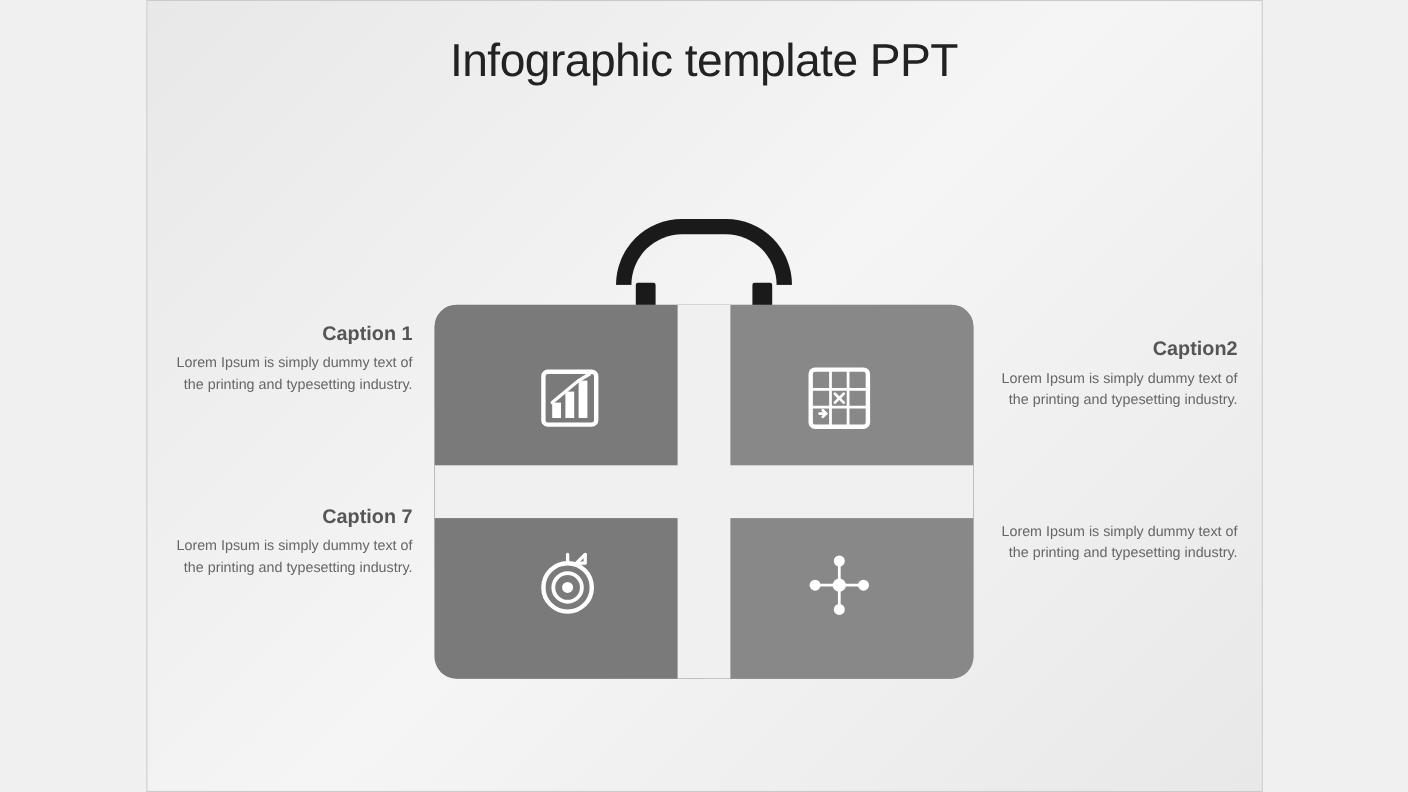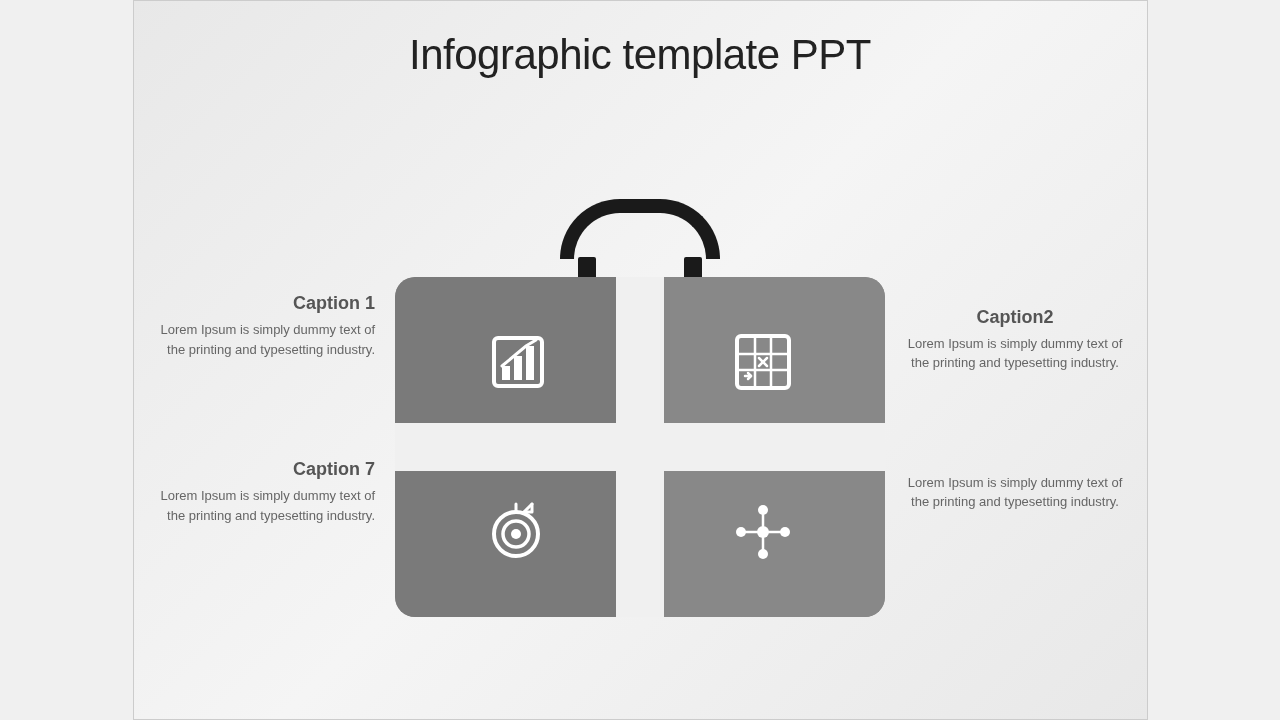--- a/index.html
+++ b/index.html
@@ -56,21 +56,21 @@
       align-items: flex-start;
       width: 320px;
       gap: 100px;
       padding-left: 20px;
     }
     .caption-block {
       text-align: right;
       max-width: 220px;
     }
     .caption-block.right-side {
-      text-align: center;
+      text-align: right;
     }
     .caption-title {
       font-size: 18px;
       font-weight: 700;
       color: #555;
       margin-bottom: 6px;
     }
     .caption-text {
       font-size: 13px;
       color: #666;

